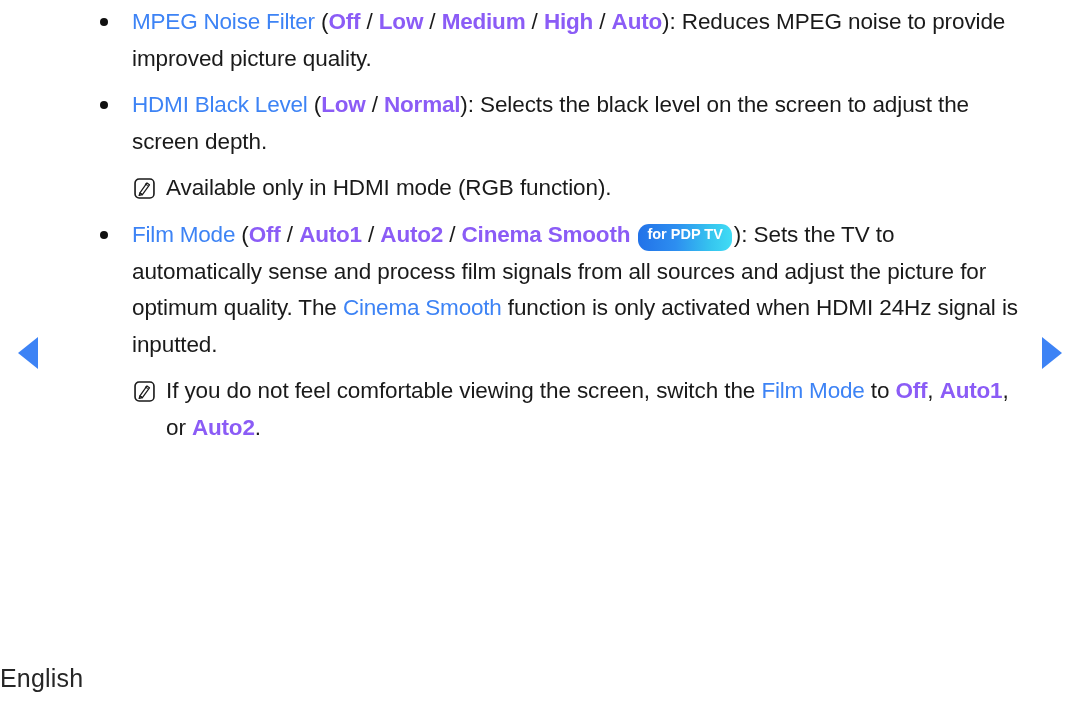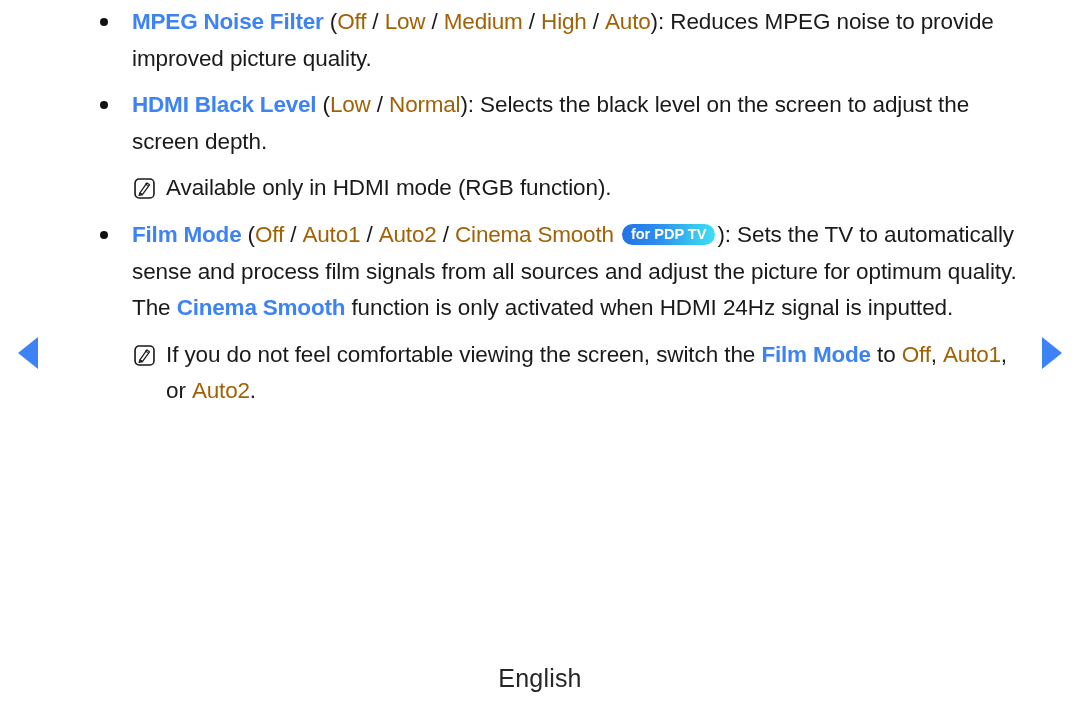--- a/index.html
+++ b/index.html
@@ -62,39 +62,39 @@
     left: 44px;
     top: 8px;
     width: 21px;
     height: 21px;
     display: block;
   }
 
   
   .kw {
     color: #3d83f5;
-    font-weight: bold;
+    font-weight: normal;
     letter-spacing: -0.2px;
     margin-top: 10px;
   }
   .opt {
-    color: #a16207;
-    font-weight: normal;
+    color: #8b5cf6;
+    font-weight: bold;
     letter-spacing: -0.2px;
   }
   .plain {
     color: #1a1a1a;
     font-weight: normal;
   }
 
   
   .pill {
     display: inline-block;
     vertical-align: 3px;
-    height: 21px;
+    height: 27px;
     line-height: 21px;
     padding: 0 9px 0 9px;
     border-radius: 11px;
     background: linear-gradient(90deg, #2272e8 0%, #2d8ef0 40%, #36c6ef 78%, #41dcf5 100%);
     color: #ffffff;
     font-size: 14.5px;
     font-weight: bold;
     letter-spacing: 0px;
     margin: 0 2px;
     white-space: nowrap;
@@ -120,21 +120,20 @@
     border-bottom: 16px solid transparent;
     border-left: 20px solid #3d83f5;
   }
 
   
   .footer {
     position: absolute;
     left: 0;
     right: 0;
     top: 664px;
-    text-align: center;
     font-size: 25px;
     color: #262626;
     letter-spacing: 0.2px;
   }
 </style>
 </head>
 <body>
 
 <div id="page">
 

